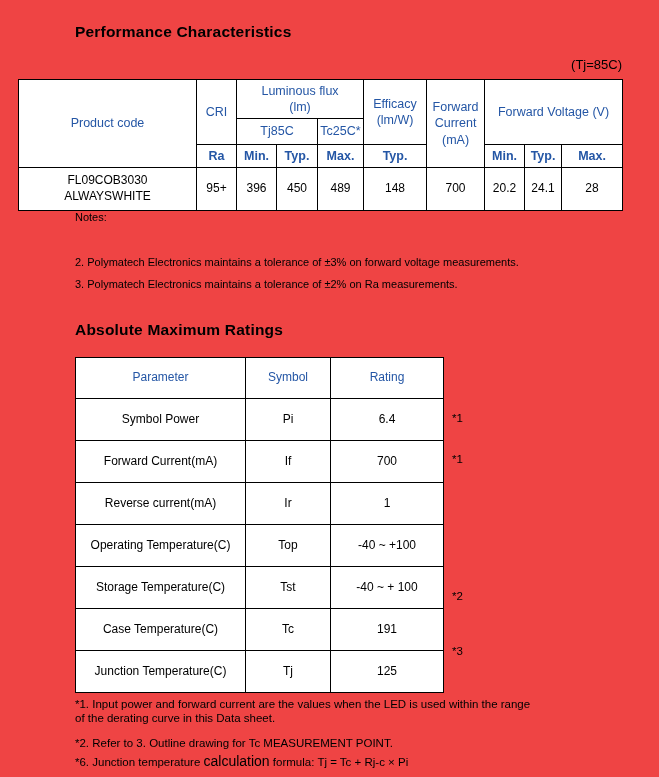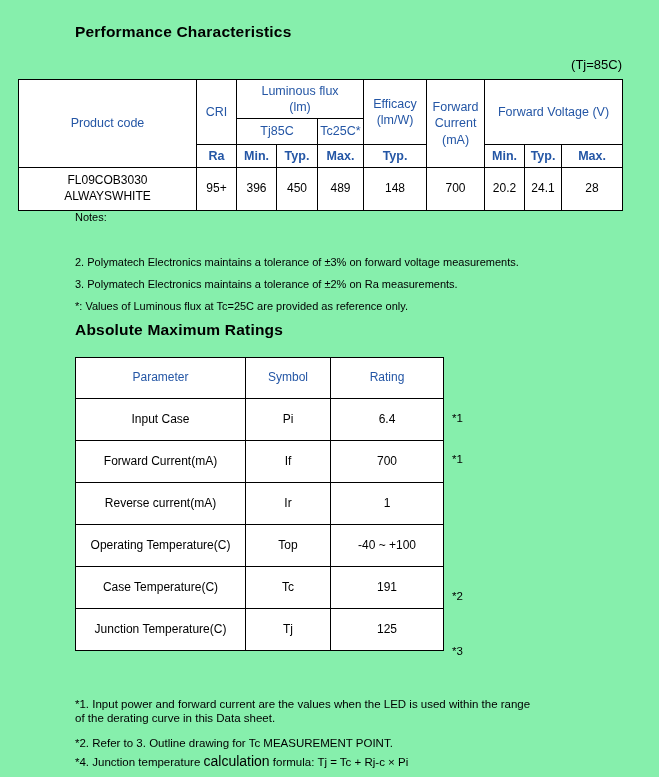--- a/index.html
+++ b/index.html
@@ -1,17 +1,17 @@
 <!DOCTYPE html>
 <html><head>
 <meta charset="utf-8">
 <style>
   html,body{margin:0;padding:0;}
   body{background:#ffffff;font-family:"Liberation Sans",sans-serif;}
-  .page{position:relative;width:659px;height:777px;background:#86efac;overflow:hidden;color:#000;}
+  .page{position:relative;width:659px;height:777px;background:#ef4444;overflow:hidden;color:#000;}
 
   .title{position:absolute;left:75px;font-size:15.5px;font-weight:700;color:#000;letter-spacing:0.2px;}
   #title-performance{top:23px;}
   #title-ratings{top:321px;}
   #condition{position:absolute;top:57px;right:37px;font-size:13px;color:#000;}
 
   table{border-collapse:collapse;table-layout:fixed;position:absolute;background:#fff;}
   td{border:1px solid #000;text-align:center;vertical-align:middle;padding:0 1px;font-size:12px;line-height:1.3;color:#000;}
   td.hdr{color:#2456a5;font-size:12.5px;}
 
@@ -105,55 +105,59 @@
         <td>20.2</td>
         <td>24.1</td>
         <td>28</td>
       </tr>
     </tbody>
   </table>
 
   <div class="notes-label">Notes:</div>
   <div id="note-1" class="note">2. Polymatech Electronics maintains a tolerance of ±3% on forward voltage measurements.</div>
   <div id="note-2" class="note">3. Polymatech Electronics maintains a tolerance of ±2% on Ra measurements.</div>
-  <div id="note-3" class="note">*: Values of Luminous flux at Tc=25C are provided as reference only.</div>
 
   <div id="title-ratings" class="title">Absolute Maximum Ratings</div>
 
   <table id="amr-table">
     <colgroup>
       <col style="width:170px">
         <col style="width:85px">
         <col style="width:113px">
     </colgroup>
     <tbody>
       <tr class="hrow">
         <td class="hdr">Parameter</td>
         <td class="hdr">Symbol</td>
         <td class="hdr">Rating</td>
       </tr>
       <tr>
-        <td>Input Case</td>
+        <td>Symbol Power</td>
         <td>Pi</td>
         <td>6.4</td>
       </tr>
       <tr>
         <td>Forward Current(mA)</td>
         <td>If</td>
         <td>700</td>
       </tr>
       <tr>
         <td>Reverse current(mA)</td>
         <td>Ir</td>
         <td>1</td>
       </tr>
       <tr>
         <td>Operating Temperature(C)</td>
         <td>Top</td>
         <td>-40 ~ +100</td>
+      </tr>
+      <tr>
+        <td>Storage Temperature(C)</td>
+        <td>Tst</td>
+        <td>-40 ~ + 100</td>
       </tr>
       <tr>
         <td>Case Temperature(C)</td>
         <td>Tc</td>
         <td>191</td>
       </tr>
       <tr>
         <td>Junction Temperature(C)</td>
         <td>Tj</td>
         <td>125</td>
@@ -161,15 +165,15 @@
     </tbody>
   </table>
 
   <span id="ann-0" class="ann">*1</span>
   <span id="ann-1" class="ann">*1</span>
   <span id="ann-2" class="ann">*2</span>
   <span id="ann-3" class="ann">*3</span>
 
   <div id="fn1" class="fn">*1. Input power and forward current are the values when the LED is used within the range of the derating curve in this Data sheet.</div>
   <div id="fn2" class="fn">*2. Refer to 3. Outline drawing for Tc MEASUREMENT POINT.</div>
-  <div id="fn3" class="fn"><span>*4. Junction temperature </span><span class="calc">calculation</span><span> formula: Tj = Tc + Rj-c × Pi</span></div>
+  <div id="fn3" class="fn"><span>*6. Junction temperature </span><span class="calc">calculation</span><span> formula: Tj = Tc + Rj-c × Pi</span></div>
 
 </div>
 
 </body></html>

